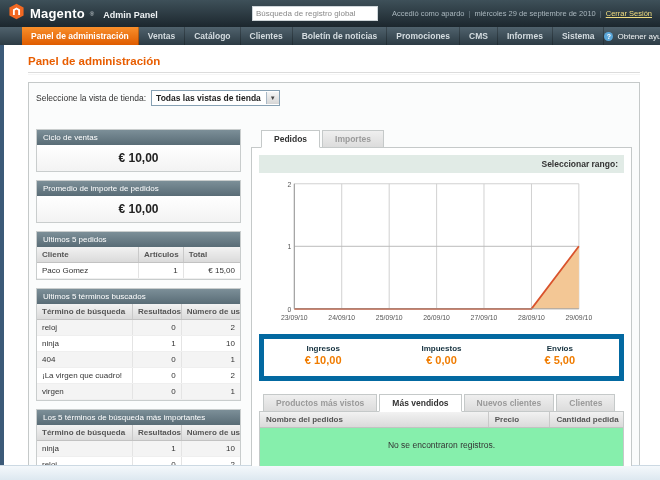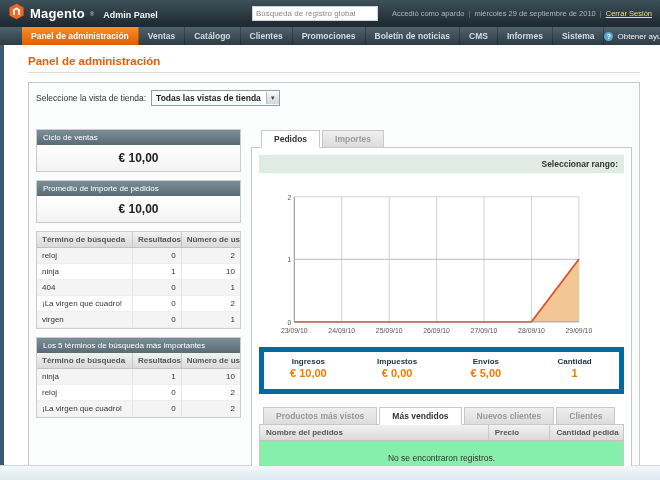--- a/index.html
+++ b/index.html
@@ -54,21 +54,21 @@
   table.data tr.odd td{background:#f4f4f4;}
   .num{text-align:right;}
 
   
   .tabs{display:flex;gap:2px;position:relative;top:1px;padding-left:10px;}
   .tab{border:1px solid #c5c9c9;padding:3px 12px;font-size:8.5px;font-weight:bold;cursor:pointer;white-space:nowrap;}
   .tab.active{background:#fff;color:#333;border-bottom:1px solid #fff;position:relative;z-index:2;}
   .tab.inactive{background:linear-gradient(#efefef,#dcdcdc);color:#9a9a9a;}
   .panel{border:1px solid #c5c9c9;background:#fff;padding:7px;position:relative;z-index:1;}
 
-  .range-bar{background:#e1ebe6;height:18px;display:flex;align-items:center;justify-content:flex-end;gap:5px;font-size:8.5px;font-weight:bold;color:#333;padding:0 6px;margin-bottom:18px;}
+  .range-bar{background:#e1ebe6;height:18px;display:flex;align-items:center;justify-content:flex-end;gap:5px;font-size:8.5px;font-weight:bold;color:#333;padding:0 6px;margin-bottom:5px;}
   .range-bar .fselect{font-weight:normal;width:88px;justify-content:space-between;}
 
   .chart-wrap{margin:0 0 4px 0;}
   .chart-wrap svg{display:block;}
 
   .totals{border:5px solid #0369a1;display:flex;padding:5px 0 10px;margin:2px 0 12px;background:#fff;}
   .total-cell{flex:1;text-align:center;}
   .total-label{font-size:8px;font-weight:bold;color:#16323f;}
   .total-value{font-size:11px;font-weight:bold;color:#f07c00;margin-top:1px;}
 
@@ -107,22 +107,22 @@
       <span class="sep">|</span>
       <span class="logout-link">Cerrar Sesión</span>
     </div>
   </div>
 
   <div class="nav">
     <div class="nav-item active">Panel de administración</div>
     <div class="nav-item">Ventas</div>
     <div class="nav-item">Catálogo</div>
     <div class="nav-item">Clientes</div>
+    <div class="nav-item">Boletín de noticias</div>
     <div class="nav-item">Promociones</div>
-    <div class="nav-item">Boletín de noticias</div>
     <div class="nav-item">CMS</div>
     <div class="nav-item">Informes</div>
     <div class="nav-item">Sistema</div>
     <div class="nav-help">
       <span class="help-icon">?</span>
       <span>Obtener ayuda para esta página</span>
     </div>
   </div>
 
   <div class="page">
@@ -148,22 +148,45 @@
             <div class="box">
               <div class="box-head">Ciclo de ventas</div>
               <div class="stat-value">€ 10,00</div>
             </div>
 
             <div class="box">
               <div class="box-head">Promedio de importe de pedidos</div>
               <div class="stat-value">€ 10,00</div>
             </div>
 
-
-            <div class="box">
+            <div class="box">
+              <div class="box-head">Ultimos 5 pedidos</div>
+              <table class="data">
+                <colgroup>
+                    <col style="width:50%">
+                    <col style="width:22%">
+                    <col style="width:28%">
+                  </colgroup>
+                <tbody>
+                    <tr>
+                  <th>Cliente</th>
+                  <th>Artículos</th>
+                  <th>Total</th>
+                </tr>
+                <tr>
+                  <td>Paco Gomez</td>
+                  <td class="num">1</td>
+                  <td class="num">€ 15,00</td>
+                </tr>
+              </tbody>
+                </table>
+            </div>
+
+            <div class="box">
+              <div class="box-head">Ultimos 5 términos buscados</div>
               <table class="data">
                 <colgroup>
                     <col style="width:47%">
                     <col style="width:24%">
                     <col style="width:29%">
                   </colgroup>
                 <tbody>
                     <tr>
                   <th>Término de búsqueda</th>
                   <th>Resultados</th>
@@ -287,24 +310,20 @@
                   <div class="total-value">€ 10,00</div>
                 </div>
                 <div class="total-cell">
                   <div class="total-label">Impuestos</div>
                   <div class="total-value">€ 0,00</div>
                 </div>
                 <div class="total-cell">
                   <div class="total-label">Envíos</div>
                   <div class="total-value">€ 5,00</div>
                 </div>
-                <div class="total-cell">
-                  <div class="total-label">Cantidad</div>
-                  <div class="total-value">1</div>
-                </div>
               </div>
 
               <div class="tabs" style="padding-left:4px;">
                 <div class="tab inactive">Productos más vistos</div>
                 <div class="tab active">Más vendidos</div>
                 <div class="tab inactive">Nuevos clientes</div>
                 <div class="tab inactive">Clientes</div>
               </div>
 
               <div class="grid">

